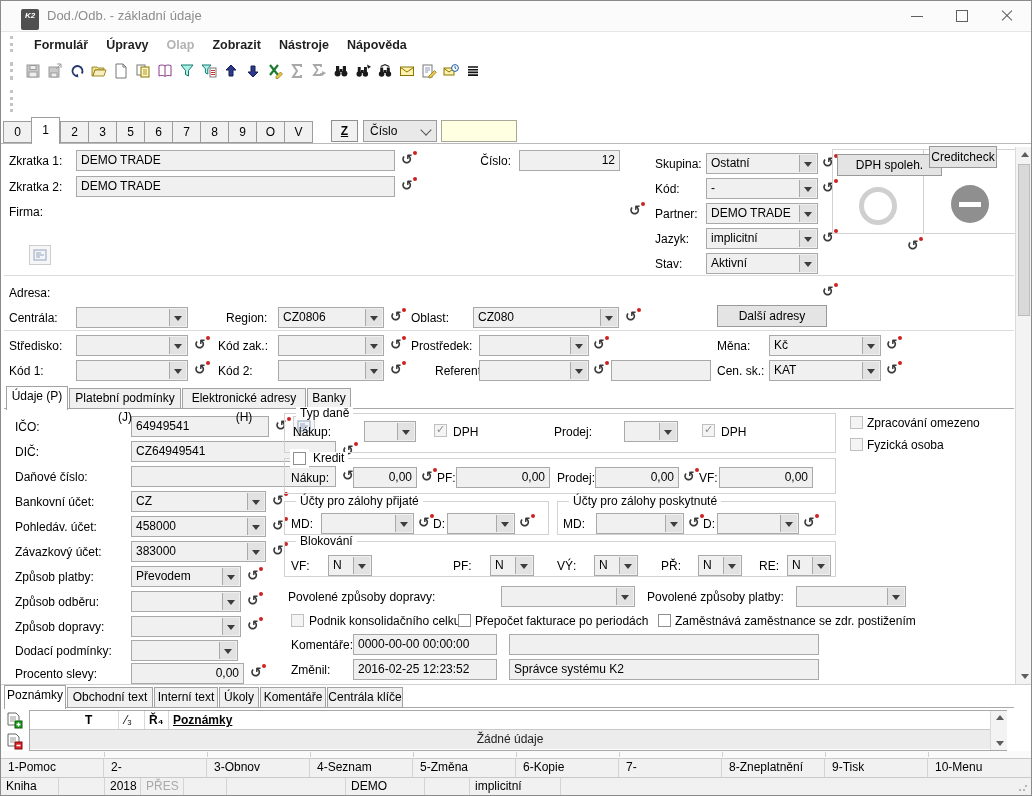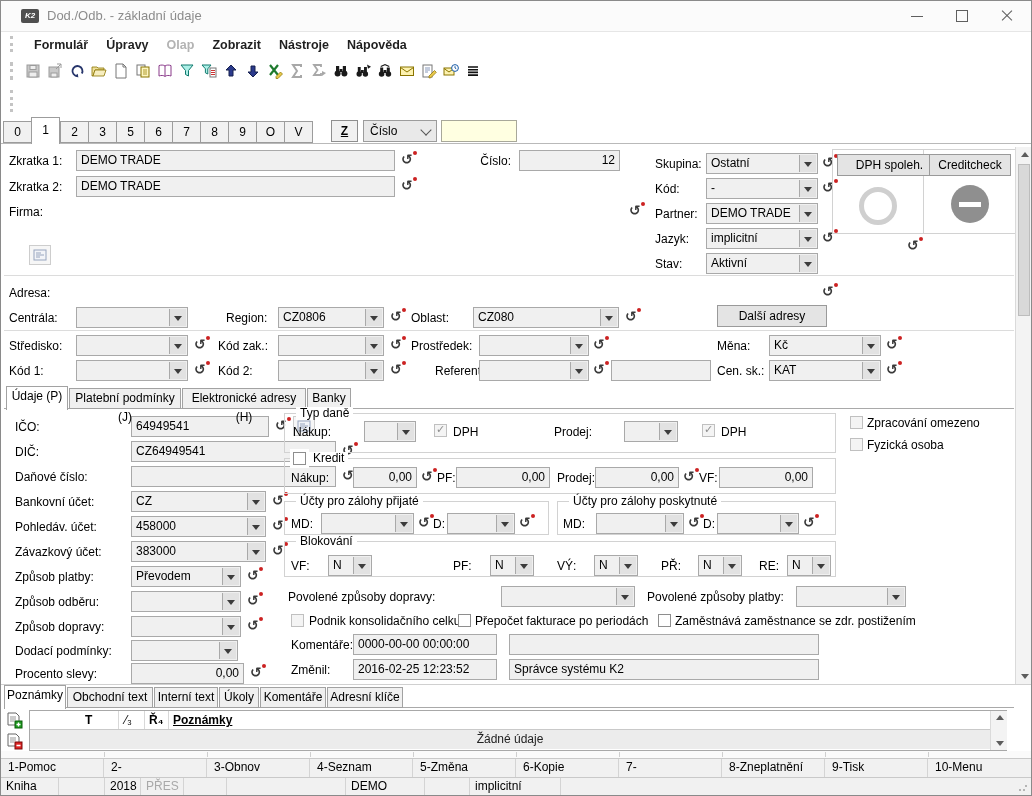--- a/index.html
+++ b/index.html
@@ -1,20 +1,20 @@
 <!DOCTYPE html>
 <html><head>
 <meta charset="utf-8">
 <style>
   html,body{margin:0;padding:0;background:#d6d6d6;}
   .win{position:relative;width:1030px;height:794px;border:1px solid #8a8a8a;background:#fff;
        font-family:"Liberation Sans",sans-serif;overflow:hidden;}
   
   .titlebar{position:absolute;left:0;top:0;right:0;height:30px;background:#fbfbfb;border-bottom:1px solid #e6e6e6;}
-  .applogo{position:absolute;left:20px;top:8px;width:18px;height:14px;background:#4f4f4f;border-radius:2px;
+  .applogo{position:absolute;left:20px;top:8px;width:18px;height:21px;background:#4f4f4f;border-radius:2px;
            color:#fff;font:italic bold 8px/14px "Liberation Sans",sans-serif;text-align:center;}
   .apptitle{position:absolute;left:46px;top:7px;font-size:13px;color:#8c8c8c;}
   .wbtn{position:absolute;top:0;width:44px;height:30px;}
   .wmin::after{content:"";position:absolute;left:16px;top:15px;width:12px;height:1px;background:#5f5f5f;}
   .wmax::after{content:"";position:absolute;left:16px;top:9px;width:10px;height:10px;border:1px solid #5f5f5f;}
   .wclose::before,.wclose::after{content:"";position:absolute;left:15px;top:14px;width:14px;height:1px;background:#5f5f5f;}
   .wclose::before{transform:rotate(45deg);}  .wclose::after{transform:rotate(-45deg);}
   
   .menubar{position:absolute;left:0;top:31px;right:0;height:25px;background:#fff;display:flex;align-items:center;padding-left:24px;}
   .mitem{font-size:12.5px;font-weight:bold;color:#1f1f1f;padding:0 9px;}
@@ -332,21 +332,21 @@
 
   <span class="lbl" style="left:654px;top:256px">Stav:</span>
   <div class="dd" style="left:705px;top:252px;width:112px">
       <span class="ddv">Aktivní</span>
       <span class="dda"></span>
     </div>
 
   <div class="panelbox"></div>
   <div style="position:absolute;left:922px;top:149px;width:1px;height:83px;background:#d2d2d2"></div>
   <div class="btn" style="left:836px;top:153px;width:105px;height:22px;line-height:20px">DPH spoleh.</div>
-  <div class="btn" style="left:928px;top:153px;width:82px;height:22px;line-height:20px">Creditcheck</div>
+  <div class="btn" style="left:928px;top:145px;width:68px;height:22px;line-height:20px">Creditcheck</div>
   <span class="ring" style="left:858px;top:186px"></span>
   <span class="disc" style="left:950px;top:184px"></span>
   <span class="hist" style="left:906px;top:237px">↺</span>
 
   <div class="hsep" style="left:3px;top:274px;width:1010px"></div>
 
   <span class="lbl" style="left:8px;top:285px">Adresa:</span>
   <span class="hist" style="left:821px;top:283px">↺</span>
 
   <span class="lbl" style="left:8px;top:310px">Centrála:</span>
@@ -626,21 +626,21 @@
       </div>
   </div>
 
   <div class="hsep" style="left:0;top:683px;width:1030px;background:#d0d0d0"></div>
   <div class="hsep" style="left:3px;top:706px;width:1010px;background:#a9a9a9"></div>
   <span class="dtab sel" style="left:3px;top:684px;width:62px;height:24px">Poznámky</span>
   <span class="dtab" style="left:66px;top:686px;width:86px">Obchodní text</span>
   <span class="dtab" style="left:153px;top:686px;width:64px">Interní text</span>
   <span class="dtab" style="left:218px;top:686px;width:40px">Úkoly</span>
   <span class="dtab" style="left:259px;top:686px;width:66px">Komentáře</span>
-  <span class="dtab" style="left:326px;top:686px;width:76px">Adresní klíče</span>
+  <span class="dtab" style="left:326px;top:686px;width:76px">Centrála klíče</span>
 
   <span style="position:absolute;left:5px;top:711px"><svg width="17" height="17" viewBox="0 0 17 17">
         <path d="M2 1h8l3 3v9H2z" fill="#fff" stroke="#666"></path>
         <path d="M4 5h6M4 7h6M4 9h4" stroke="#999"></path>
         <rect x="9" y="9" width="7" height="7" fill="#1e9b1e" stroke="#0a5c0a"></rect>
         <path d="M12.5 10.5v4M10.5 12.5h4" stroke="#fff" stroke-width="1.4"></path>
       </svg></span>
   <span style="position:absolute;left:5px;top:732px"><svg width="17" height="17" viewBox="0 0 17 17">
         <path d="M2 1h8l3 3v9H2z" fill="#fff" stroke="#666"></path>
         <path d="M4 5h6M4 7h6M4 9h4" stroke="#999"></path>

